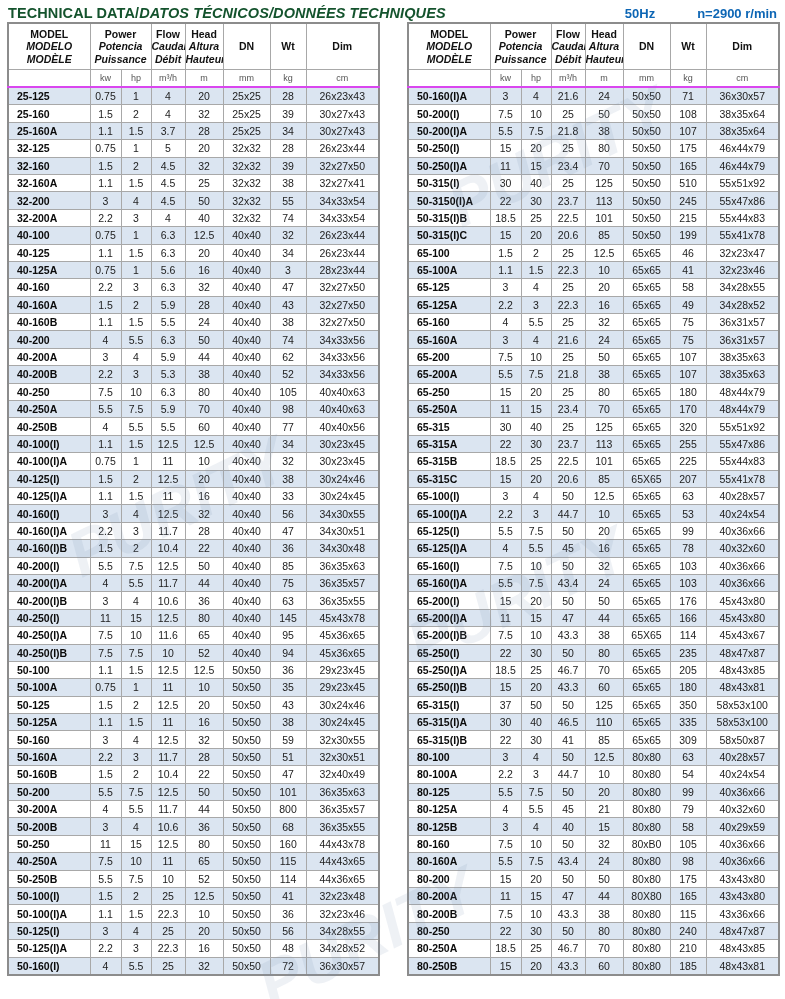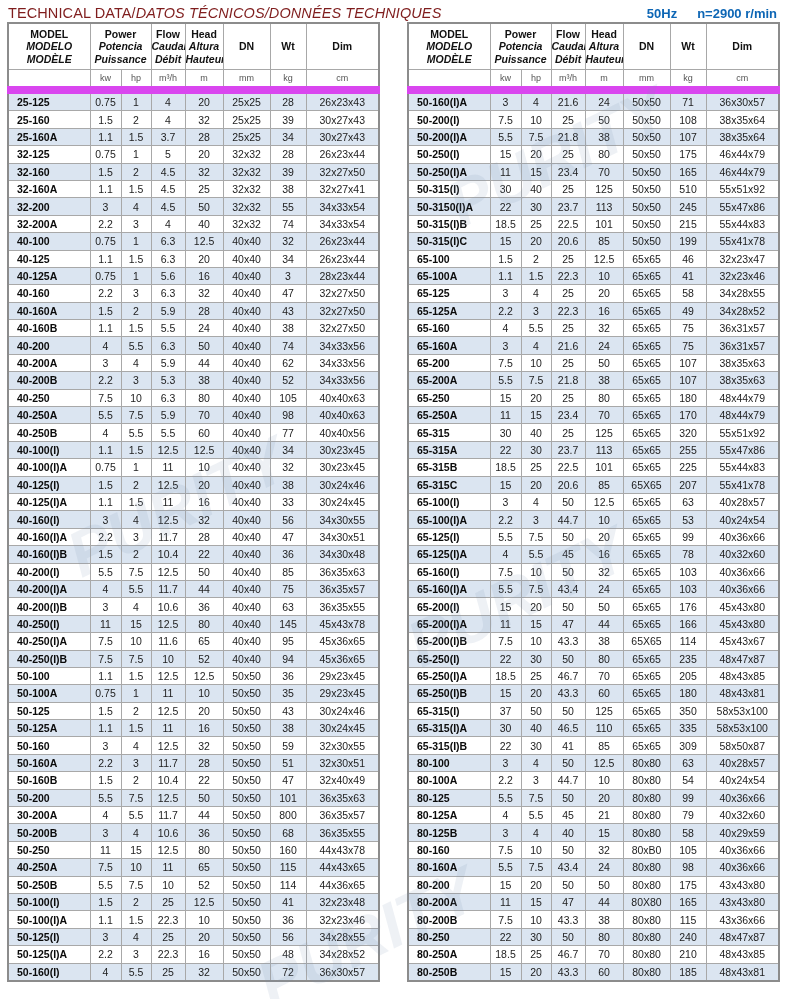--- a/index.html
+++ b/index.html
@@ -7,43 +7,43 @@
     width:785px; height:999px; position:relative; overflow:hidden;
     background:#ffffff;
     font-family:"Liberation Sans", sans-serif;
   }
 
   
   .titlebar {
     position:absolute; top:5px; left:8px; width:769px;
     display:flex; justify-content:space-between; align-items:baseline;
   }
-  .page-title { color:#7f1d1d; font-size:14.5px; font-weight:normal; letter-spacing:0.1px; }
+  .page-title { color:#14532d; font-size:14.5px; font-weight:bold; letter-spacing:0.1px; }
   .page-title .it { font-style:italic; }
-  .hdr-right { display:flex; gap:20px; color:#0d66b5; font-size:13px; font-weight:bold; }
+  .hdr-right { display:flex; gap:42px; color:#0d66b5; font-size:13px; font-weight:bold; }
 
   
   table.tbl {
     position:absolute; top:22px; width:371px;
     border-collapse:collapse; table-layout:fixed;
     border:2px solid #8c8c8c;
     background:#fff;
   }
   .tbl-left  { left:7px; }
   .tbl-right { left:407px; }
 
   .tbl th, .tbl td { border:1px solid #a8a8a8; padding:0; }
 
   
   .tbl thead th { background:#fff; vertical-align:middle; text-align:center; }
   .h-main th { height:45px; font-size:10.5px; line-height:1.18; color:#111; font-weight:bold; white-space:nowrap; overflow:hidden; }
   .h-main .sub { font-style:italic; }
   .h-units th {
     height:16px; font-weight:normal; font-size:9px; color:#555;
-    border-bottom:8px solid #d946ef;
+    border-bottom:2px solid #d946ef;
   }
 
   
   .tbl tbody td {
     height:16.4px; font-size:10.5px; color:#1c1c1c;
     text-align:center; vertical-align:middle; white-space:nowrap; overflow:hidden;
   }
   .tbl tbody td.model {
     text-align:left; padding-left:8px; font-weight:bold; color:#0a0a0a;
   }

